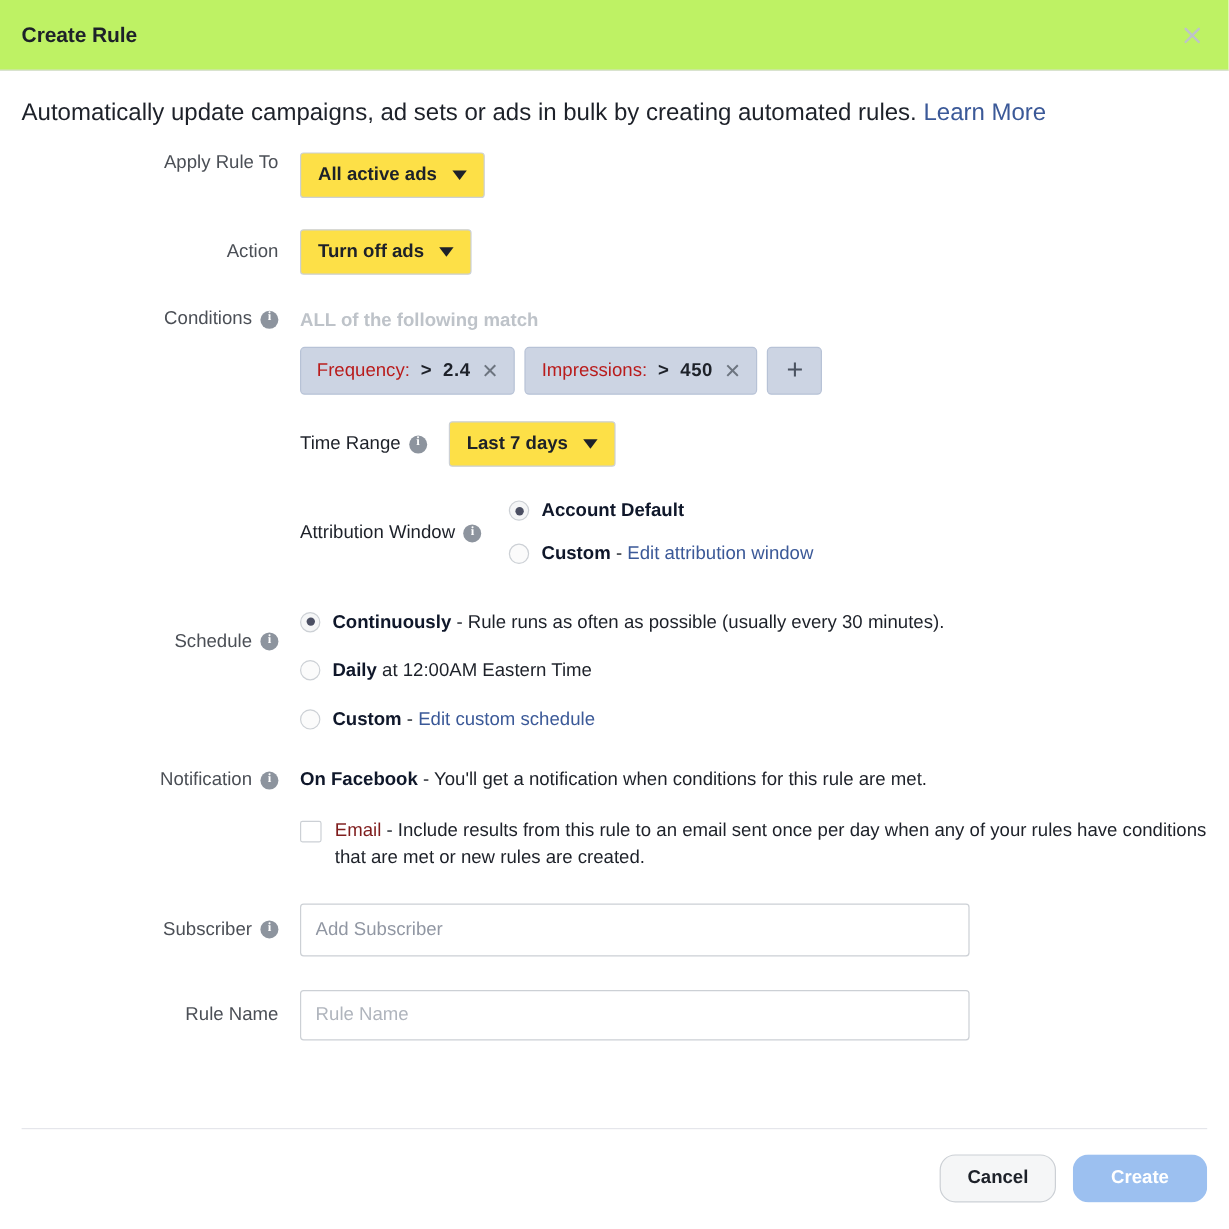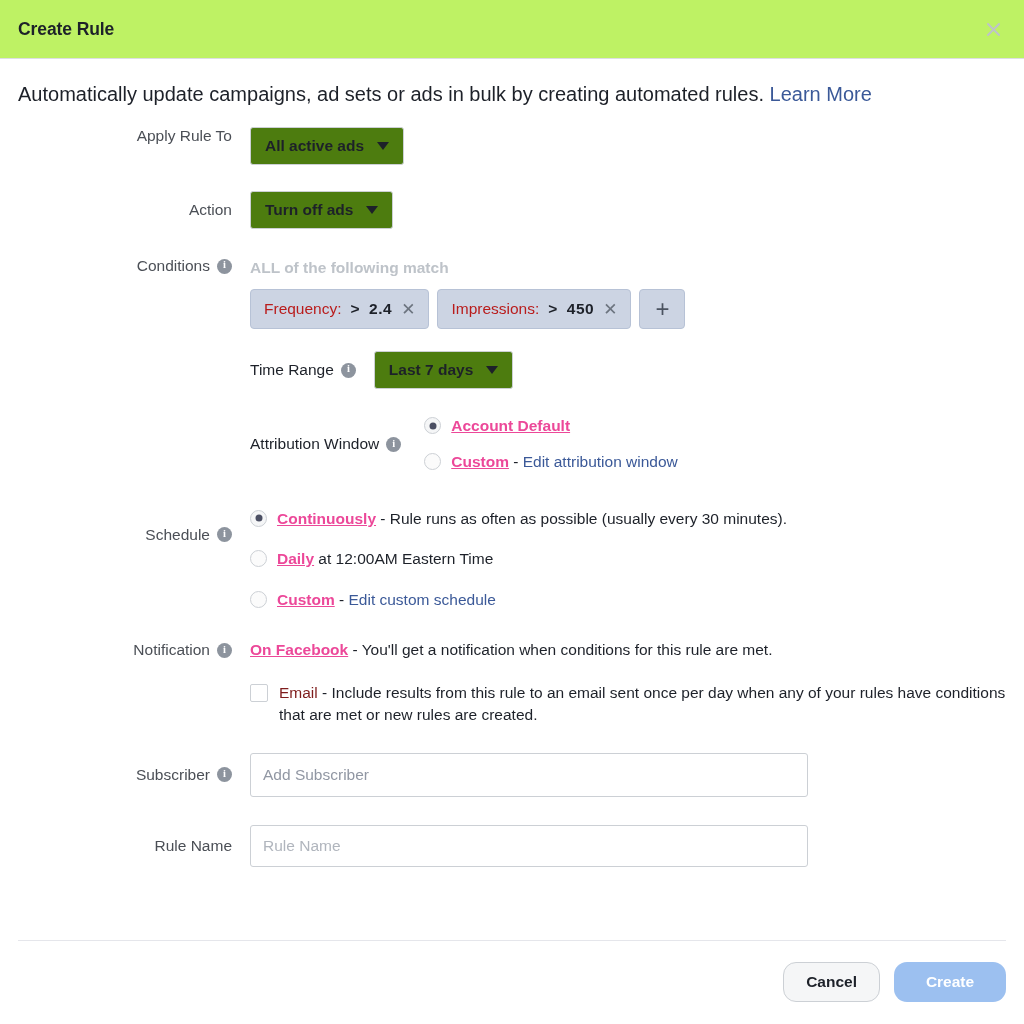--- a/index.html
+++ b/index.html
@@ -114,21 +114,21 @@
   }
   .info-icon span { position: relative; top: -0.5px; }
 
   
   .dropdown {
     display: inline-flex;
     align-items: center;
     gap: 13px;
     height: 38px;
     padding: 0 14px;
-    background: #4d7c0f;
+    background: #fde047;
     border: 1px solid #ccd0d5;
     border-radius: 3px;
     font-size: 15.5px;
     font-weight: bold;
     color: #1d2129;
     cursor: pointer;
     white-space: nowrap;
   }
   .caret {
     width: 0; height: 0;
@@ -228,21 +228,21 @@
   .radio.checked::after {
     content: "";
     position: absolute;
     left: 50%; top: 50%;
     transform: translate(-50%,-50%);
     width: 7px; height: 7px;
     border-radius: 50%;
     background: #4b4f63;
   }
   .radio.plain { background: #fbfbfb; }
-  .rl-strong { font-weight: bold; color: #ec4899; text-decoration: underline; }
+  .rl-strong { font-weight: bold; color: #0f172a; }
 
   
   .check-line {
     display: flex;
     align-items: flex-start;
     gap: 11px;
     font-size: 15.5px;
     color: #1d2129;
     line-height: 1.45;
     max-width: 770px;

